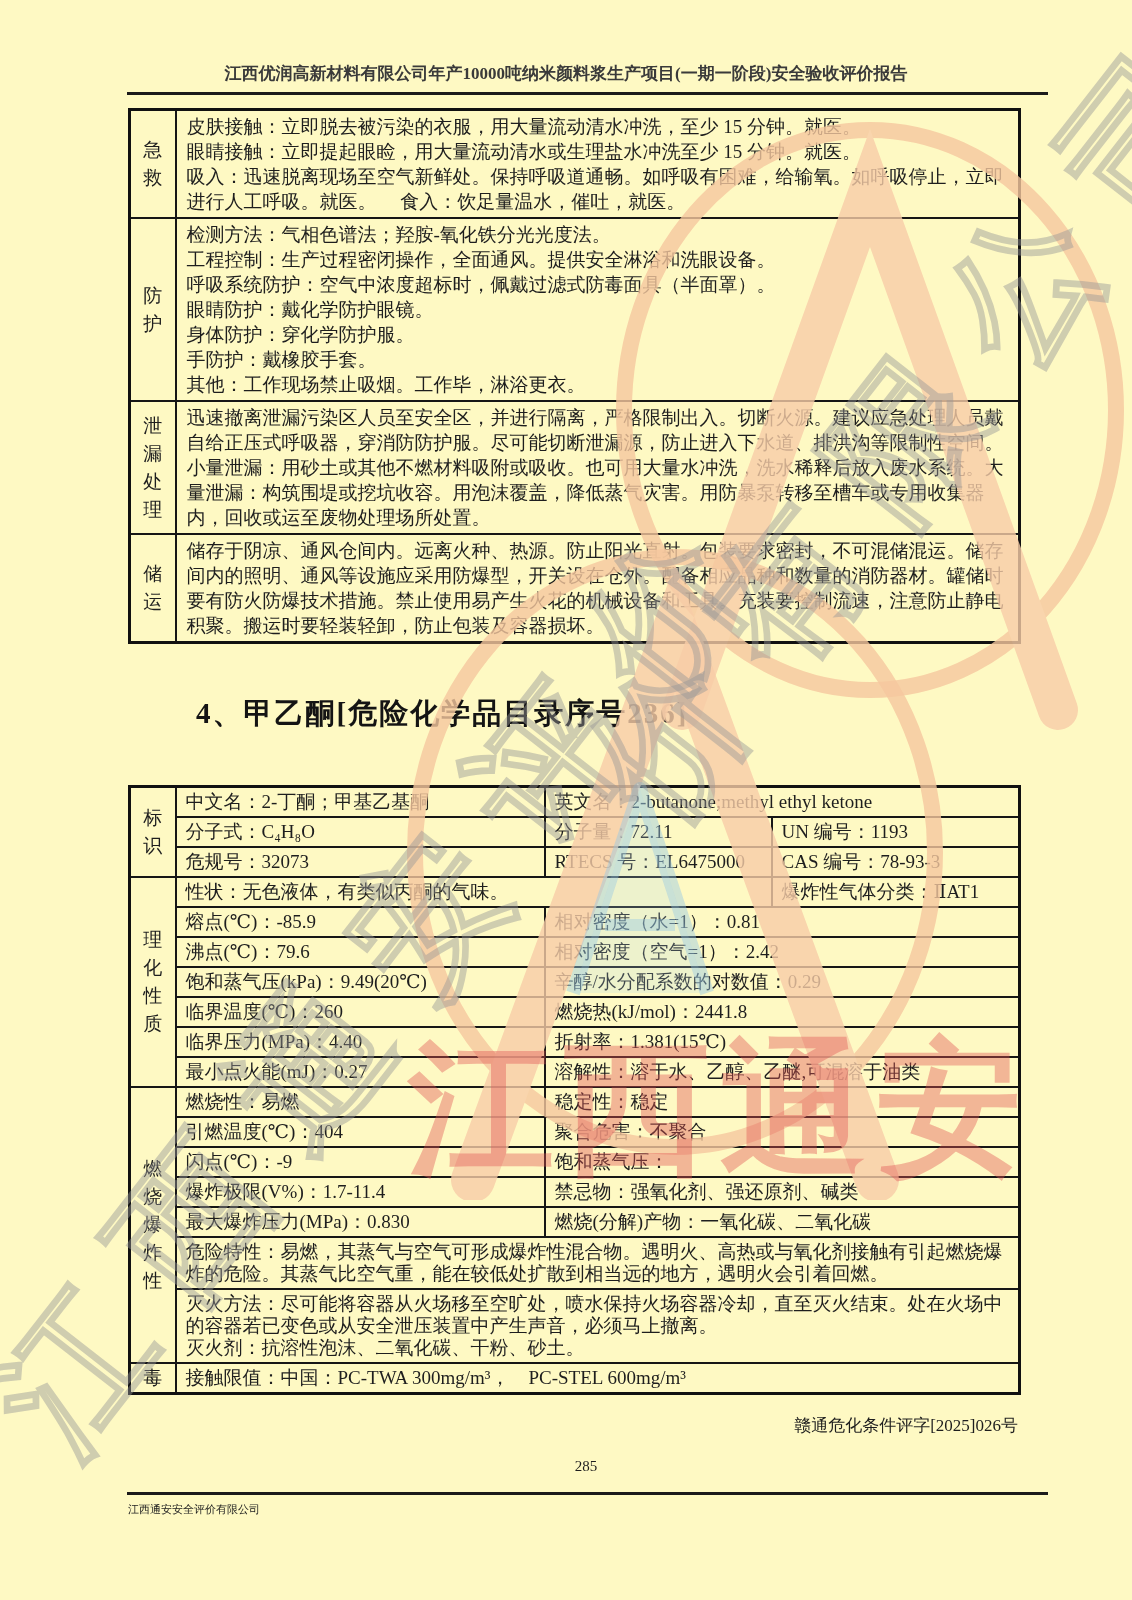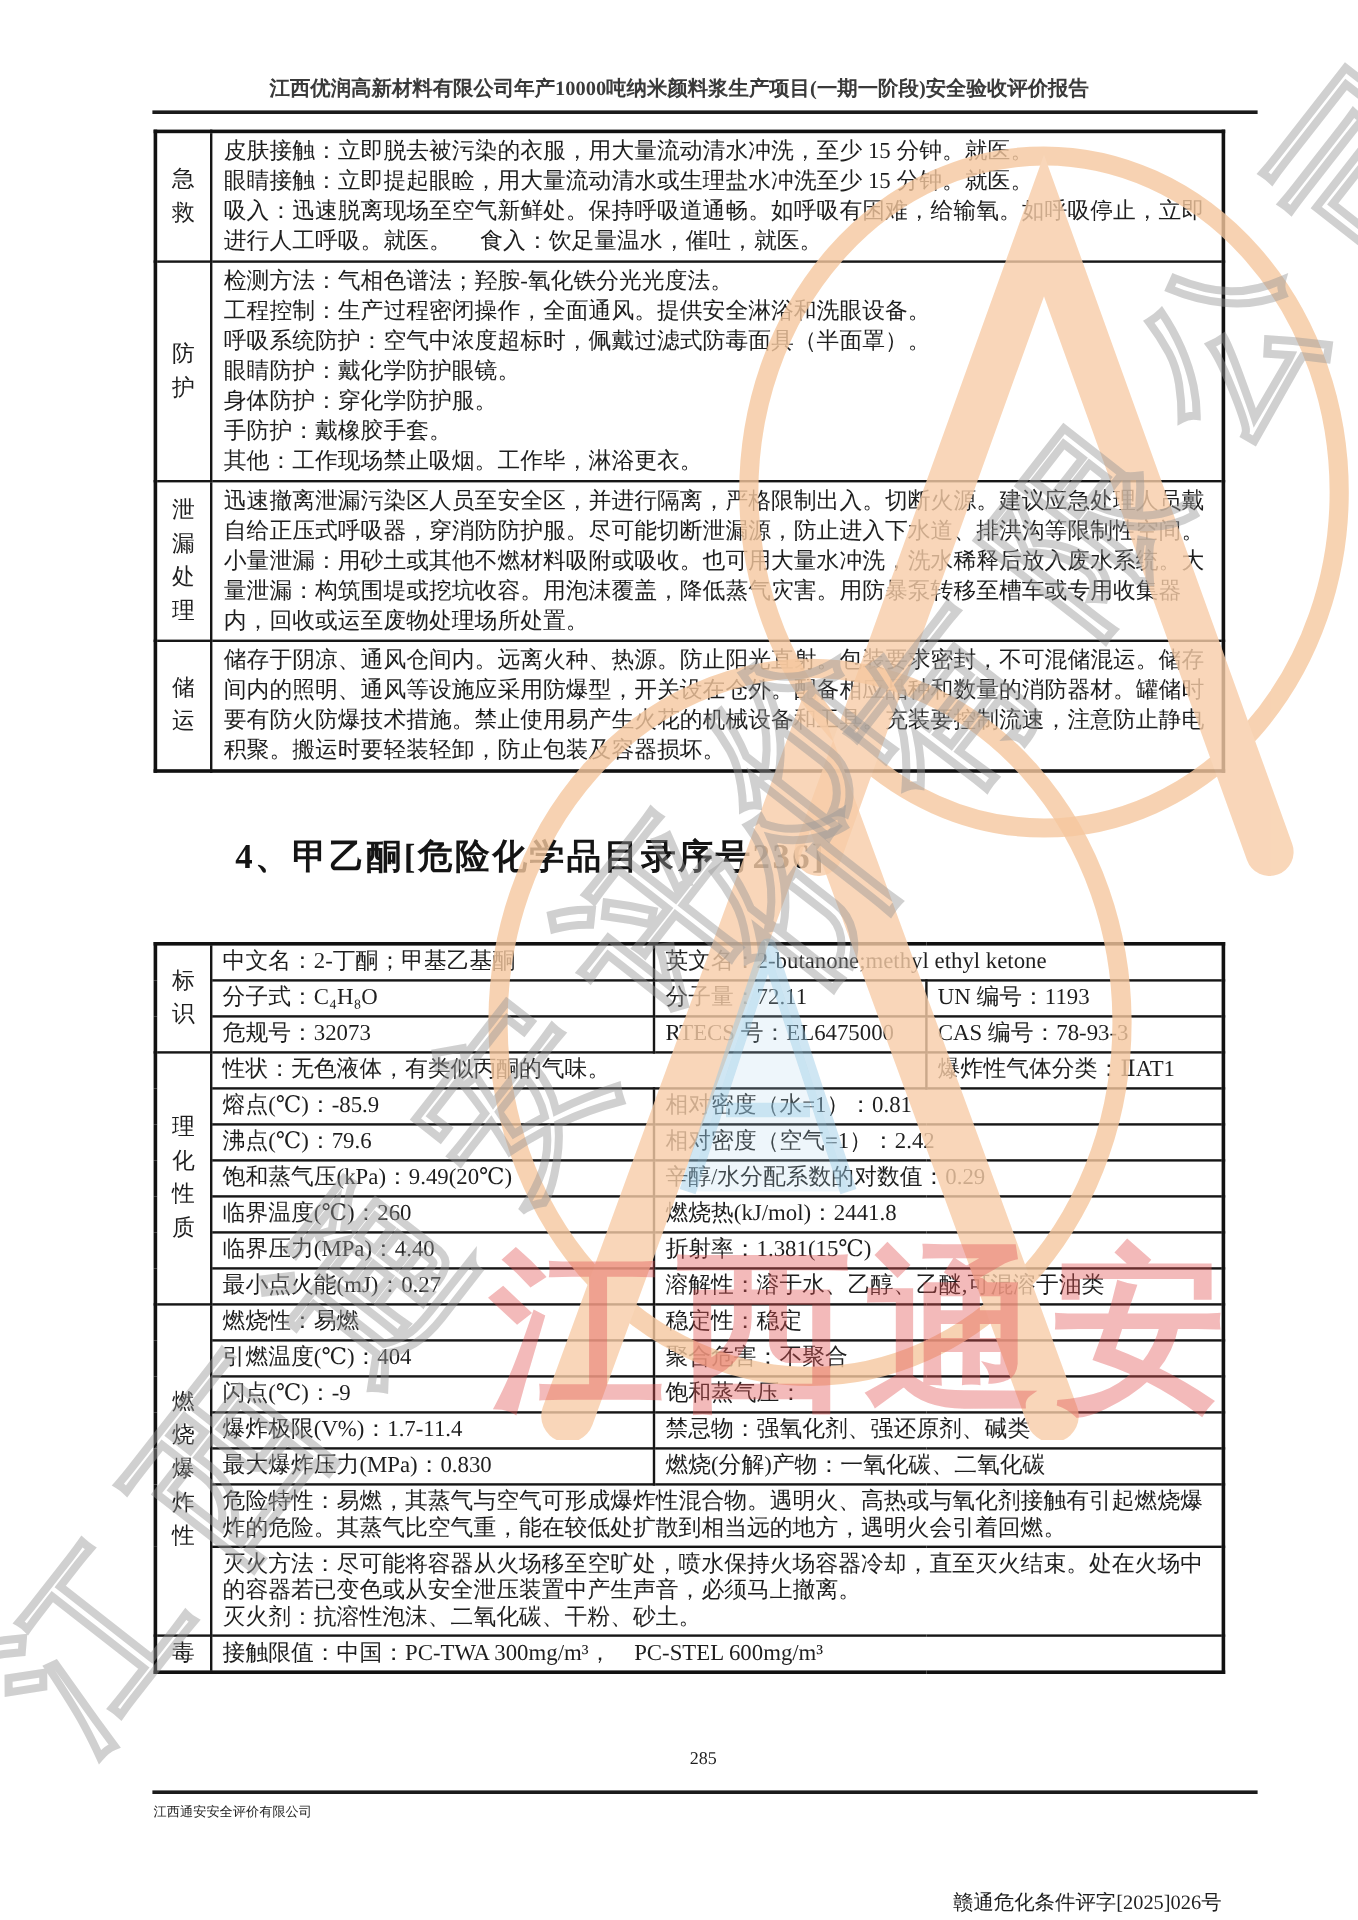--- a/index.html
+++ b/index.html
@@ -1,18 +1,18 @@
 <!DOCTYPE html>
 <html><head>
 <meta charset="utf-8">
 <style>
   html,body{margin:0;padding:0;background:#e8e8e8;}
   .page{
     position:relative; width:1132px; height:1600px; margin:0 auto;
-    background:#ffffff; overflow:hidden;
+    background:#fef9c3; overflow:hidden;
     font-family:"Liberation Serif","DejaVu Serif",serif; color:#1e1e1e;
   }
   
   .header-title{
     position:absolute; top:62px; left:0; width:100%;
     text-align:center; font-size:17px; font-weight:bold; color:#3a3a3a;
   }
   .rule{position:absolute; left:127px; width:921px; height:3px; background:#1b1b1b;}
   .rule.header-rule{top:92px;}
   .rule.footer-rule{top:1492px;}
@@ -37,21 +37,21 @@
     word-break:break-all; text-align:center;
   }
   
   .section-heading{
     position:absolute; top:694px; left:196px;
     font-size:29px; font-weight:bold; letter-spacing:2px; color:#141414;
   }
   
   .page-number{position:absolute; top:1458px; left:0; width:100%; text-align:center; font-size:15px;padding-left:20px;}
   .footer-left{position:absolute; top:1502px; left:128px; font-size:11px;}
-  .footer-right{position:absolute; top:1574px; right:114px; font-size:17px;}
+  .footer-right{position:absolute; top:1414px; right:114px; font-size:17px;}
   
   .watermark{position:absolute; inset:0; pointer-events:none; z-index:6; overflow:hidden;}
   .wm-logo{position:absolute; opacity:0.8;}
   .wm-logo-top{left:600px; top:110px; width:540px; height:620px;}
   .wm-logo-mid{left:385px; top:540px; width:580px; height:660px;}
   .wm-outline{
     position:absolute; white-space:nowrap; font-weight:bold;
     color:transparent; -webkit-text-stroke:2px rgba(150,150,150,0.45);
     transform-origin:0 50%;
   }

